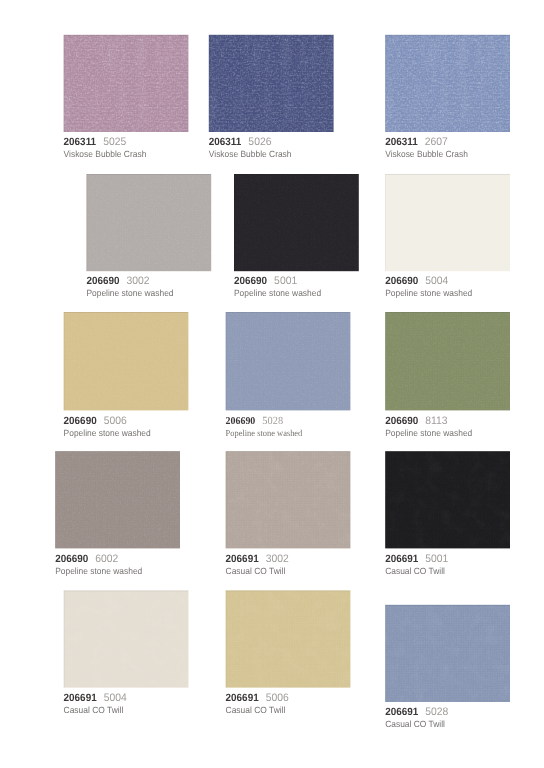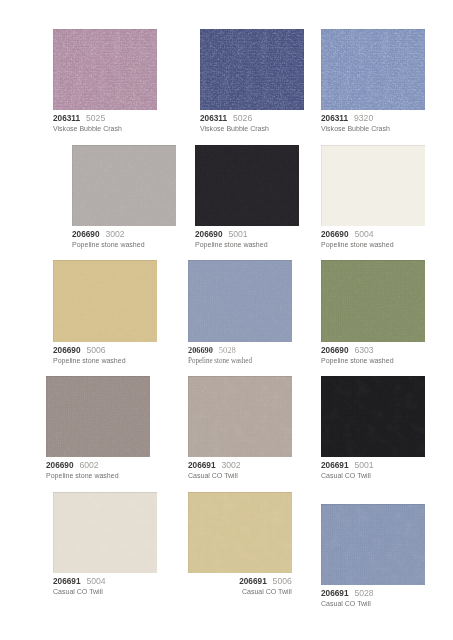--- a/index.html
+++ b/index.html
@@ -174,21 +174,21 @@
           </svg>
       </div>
     </div>
     <div class="swatch-meta">
       <div class="swatch-codes">
         <span class="code-main">206311</span><span class="code-sub">5025</span>
       </div>
       <div class="swatch-name">Viskose Bubble Crash</div>
     </div>
   </div>
-  <div class="swatch-card" style="left: 187px; top: 29.3px;">
+  <div class="swatch-card" style="left: 161px; top: 29.3px;">
     <div class="swatch-chip" style="background: rgb(75, 84, 129);">
       <div class="crinkle">
         <svg viewBox="0 0 104 81" preserveAspectRatio="none">
             <rect x="0" y="0" width="104" height="81" fill="none" filter="url(#fx-crinkle)"></rect>
           </svg>
       </div>
       <div class="tex" style="opacity: 1;">
         <svg viewBox="0 0 104 81" preserveAspectRatio="none">
             <rect x="0" y="0" width="104" height="81" fill="none" filter="url(#fx-crash)"></rect>
           </svg>
@@ -229,21 +229,21 @@
           </svg>
       </div>
       <div class="crepe" style="opacity: 0.8;">
         <svg viewBox="0 0 104 81" preserveAspectRatio="none">
             <rect x="0" y="0" width="104" height="81" fill="url(#pat-crepe)"></rect>
           </svg>
       </div>
     </div>
     <div class="swatch-meta">
       <div class="swatch-codes">
-        <span class="code-main">206311</span><span class="code-sub">9320</span>
+        <span class="code-main">206311</span><span class="code-sub">2607</span>
       </div>
       <div class="swatch-name">Viskose Bubble Crash</div>
     </div>
   </div>
   <div class="swatch-card" style="left: 40.3px; top: 144.6px; margin-left: 19px;">
     <div class="swatch-chip" style="background: rgb(178, 173, 170);">
 
       <div class="tex" style="opacity: 0.960312;">
         <svg viewBox="0 0 104 81" preserveAspectRatio="none">
             <rect x="0" y="0" width="104" height="81" fill="none" filter="url(#fx-plain)"></rect>
@@ -361,21 +361,21 @@
       </div>
       <div class="weave" style="opacity: 1;">
         <svg viewBox="0 0 104 81" preserveAspectRatio="none">
             <rect x="0" y="0" width="104" height="81" fill="url(#pat-weave)" opacity="0.35"></rect>
           </svg>
       </div>
 
     </div>
     <div class="swatch-meta">
       <div class="swatch-codes">
-        <span class="code-main">206690</span><span class="code-sub">6303</span>
+        <span class="code-main">206690</span><span class="code-sub">8113</span>
       </div>
       <div class="swatch-name">Popeline stone washed</div>
     </div>
   </div>
   <div class="swatch-card" style="left: 33px; top: 376.2px;">
     <div class="swatch-chip" style="background: rgb(155, 143, 138);">
 
       <div class="tex" style="opacity: 1;">
         <svg viewBox="0 0 104 81" preserveAspectRatio="none">
             <rect x="0" y="0" width="104" height="81" fill="none" filter="url(#fx-plain)"></rect>
@@ -466,21 +466,21 @@
       </div>
 
     </div>
     <div class="swatch-meta">
       <div class="swatch-codes">
         <span class="code-main">206691</span><span class="code-sub">5004</span>
       </div>
       <div class="swatch-name">Casual CO Twill</div>
     </div>
   </div>
-  <div class="swatch-card" style="left: 175px; top: 492px; text-align: right;">
+  <div class="swatch-card" style="left: 175px; top: 492px;">
     <div class="swatch-chip" style="background: rgb(213, 197, 150);">
       <div class="crinkle">
         <svg viewBox="0 0 104 81" preserveAspectRatio="none">
             <rect x="0" y="0" width="104" height="81" fill="none" filter="url(#fx-mottle)"></rect>
           </svg>
       </div>
       <div class="tex" style="opacity: 0.789554;">
         <svg viewBox="0 0 104 81" preserveAspectRatio="none">
             <rect x="0" y="0" width="104" height="81" fill="none" filter="url(#fx-twill)"></rect>
           </svg>

